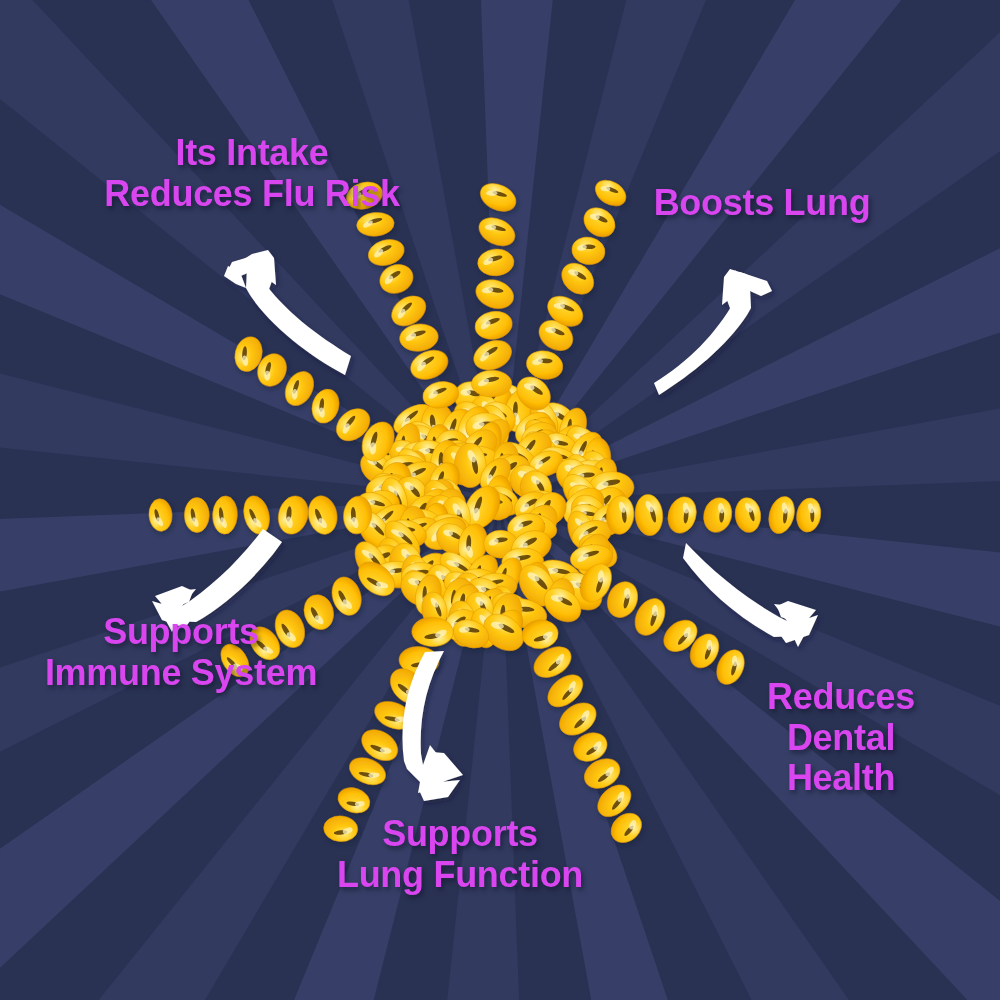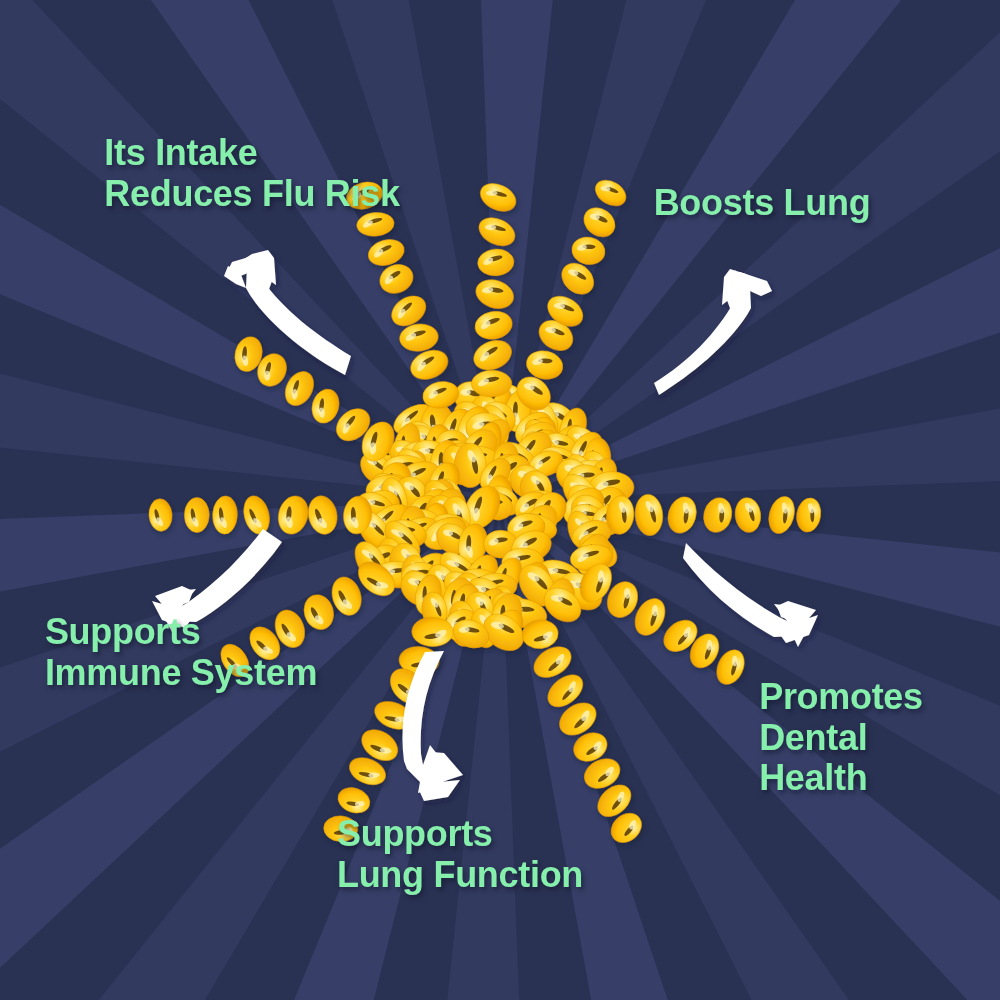--- a/index.html
+++ b/index.html
@@ -6,26 +6,26 @@
   body{
     width:1000px;height:1000px;
     background:#2a3254;
     font-family:"Liberation Sans","DejaVu Sans",sans-serif;
     overflow:hidden;
   }
   #stage{position:relative;width:1000px;height:1000px;overflow:hidden;}
   #rays,#sun,#arrows{position:absolute;left:0;top:0;width:1000px;height:1000px;}
   .label{
     position:absolute;
-    color:#86efac;
+    color:#d946ef;
     font-weight:700;
     font-size:36px;
     line-height:1.13;
     letter-spacing:-0.3px;
-    text-align:left;
+    text-align:center;
     text-shadow:2px 3px 5px rgba(12,16,34,0.55);
     white-space:pre-line;
     transform:translateX(-50%);
   }
   #lbl-flu{left:252px;top:133px;}
   #lbl-mood{left:762px;top:183px;}
   #lbl-immune{left:181px;top:612px;}
   #lbl-dental{left:841px;top:677px;}
   #lbl-lung{left:460px;top:814px;}
 </style>
@@ -1557,19 +1557,19 @@
   </svg>
 
   <div class="label" id="lbl-flu">Its Intake
 Reduces Flu Risk</div>
 
   <div class="label" id="lbl-mood">Boosts Lung</div>
 
   <div class="label" id="lbl-immune">Supports
 Immune System</div>
 
-  <div class="label" id="lbl-dental">Promotes
+  <div class="label" id="lbl-dental">Reduces
 Dental Health</div>
 
   <div class="label" id="lbl-lung">Supports
 Lung Function</div>
 
 </div>
 
 </body></html>

